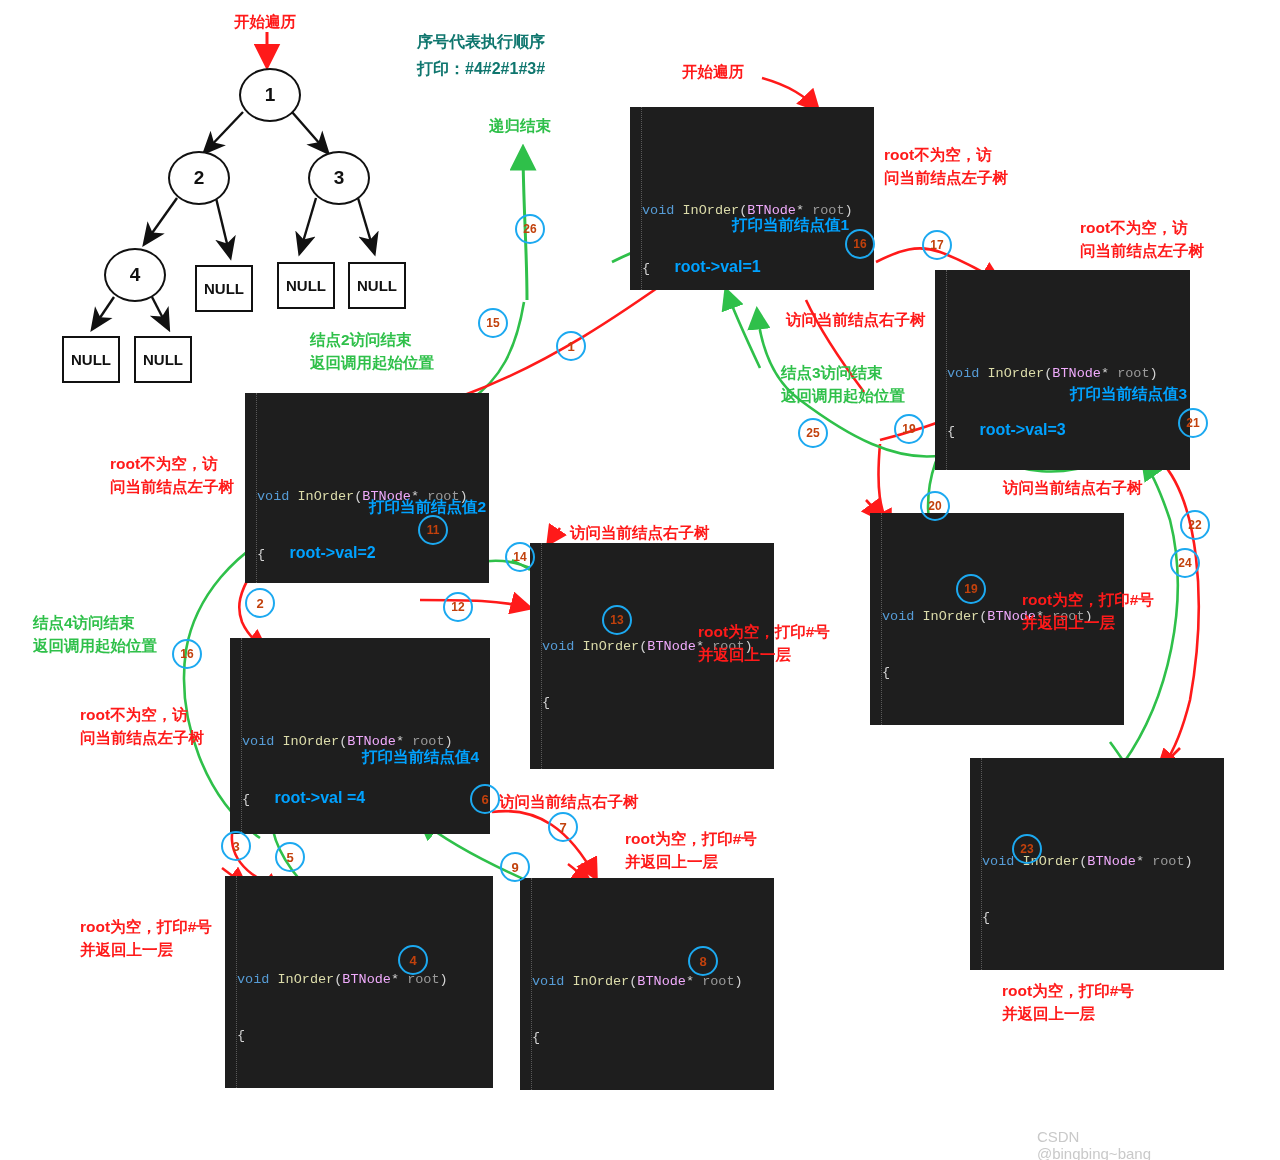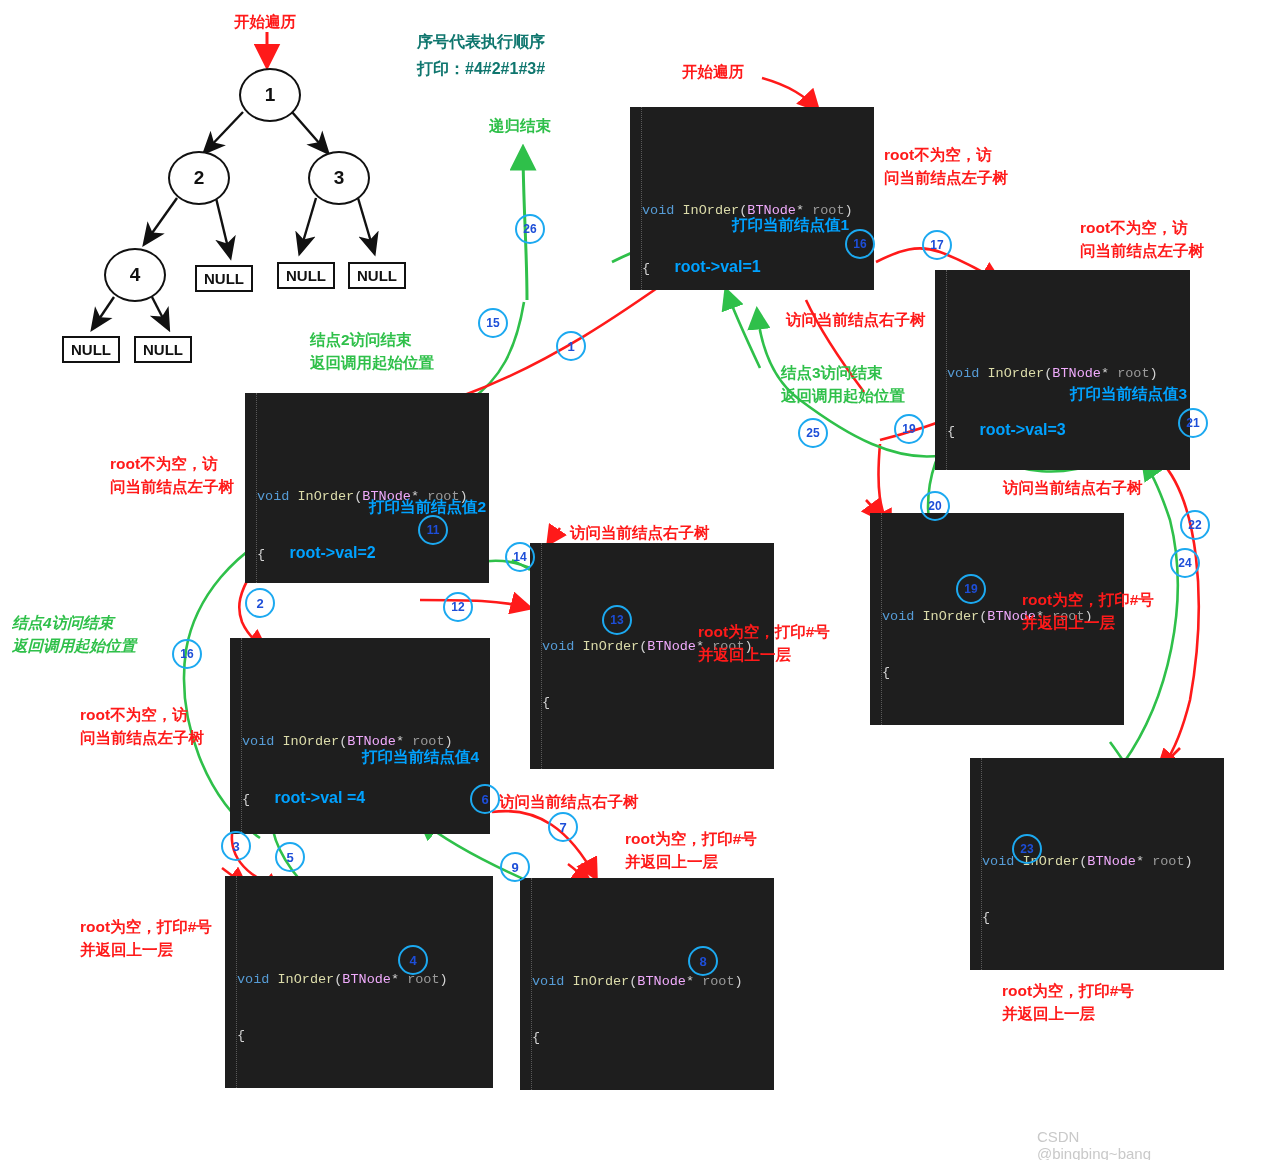--- a/index.html
+++ b/index.html
@@ -27,31 +27,31 @@
   
   .ann{position:absolute;font-weight:bold;line-height:1.5;white-space:pre;}
   .ann.red{color:#ff1a1a;font-size:15.5px;}
   .ann.green{color:#2fc04a;font-size:15.5px;}
   .ann.blue{color:#0f766e;font-size:16px;}
   .ann.cyanbold{color:#00a2ff;font-size:15.5px;}
   .watermark{position:absolute;color:#c9c9c9;font-size:15px;font-weight:normal;}
 
   
   .step{position:absolute;width:26px;height:26px;border-radius:50%;
-        border:2.6px solid #1ca9f0;color:#1d4ed8;background:transparent;
+        border:2.6px solid #1ca9f0;color:#c2410c;background:transparent;
         font-size:13px;font-weight:bold;display:flex;align-items:center;
         justify-content:center;font-family:"Liberation Sans",sans-serif;}
   .step.sm{font-size:12px;}
 
   
   .tnode{position:absolute;width:58px;height:50px;border:2.4px solid #111;
          border-radius:50%;background:#fff;display:flex;align-items:center;
          justify-content:center;font-size:19px;font-weight:bold;color:#111;}
   .tnull{position:absolute;border:2.6px solid #111;background:#fff;
-         padding:3px 7px;font-size:15px;font-weight:bold;color:#111;}
+         padding:13px 7px;font-size:15px;font-weight:bold;color:#111;}
 </style>
 </head>
 <body>
 
 <div id="stage">
 
   <svg class="overlay" viewBox="0 0 1280 1160">
     <defs>
       <marker id="ar-red" markerWidth="9" markerHeight="9" refX="7.5" refY="4.5" orient="auto">
         <path d="M0,0 L9,4.5 L0,9 z" fill="#ff1a1a"></path>
@@ -341,21 +341,21 @@
 
   <div class="ann cyanbold" style="left:732px;top:213px;">打印当前结点值1</div>
   <div class="ann cyanbold" style="left:369px;top:495px;">打印当前结点值2</div>
   <div class="ann cyanbold" style="left:1070px;top:382px;">打印当前结点值3</div>
   <div class="ann cyanbold" style="left:362px;top:745px;">打印当前结点值4</div>
 
   <div class="ann green" style="left:310px;top:328px;">结点2访问结束
 返回调用起始位置</div>
   <div class="ann green" style="left:781px;top:361px;">结点3访问结束
 返回调用起始位置</div>
-  <div class="ann green" style="left:12px;top:611px;font-style:italic;">结点4访问结束
+  <div class="ann green" style="left:33px;top:611px;">结点4访问结束
 返回调用起始位置</div>
 
   <div class="ann red" style="left:786px;top:308px;">访问当前结点右子树</div>
   <div class="ann red" style="left:570px;top:521px;">访问当前结点右子树</div>
   <div class="ann red" style="left:1003px;top:476px;">访问当前结点右子树</div>
   <div class="ann red" style="left:499px;top:790px;">访问当前结点右子树</div>
 
   <div class="ann red" style="left:698px;top:620px;">root为空，打印#号
 并返回上一层</div>
   <div class="ann red" style="left:1022px;top:588px;">root为空，打印#号

